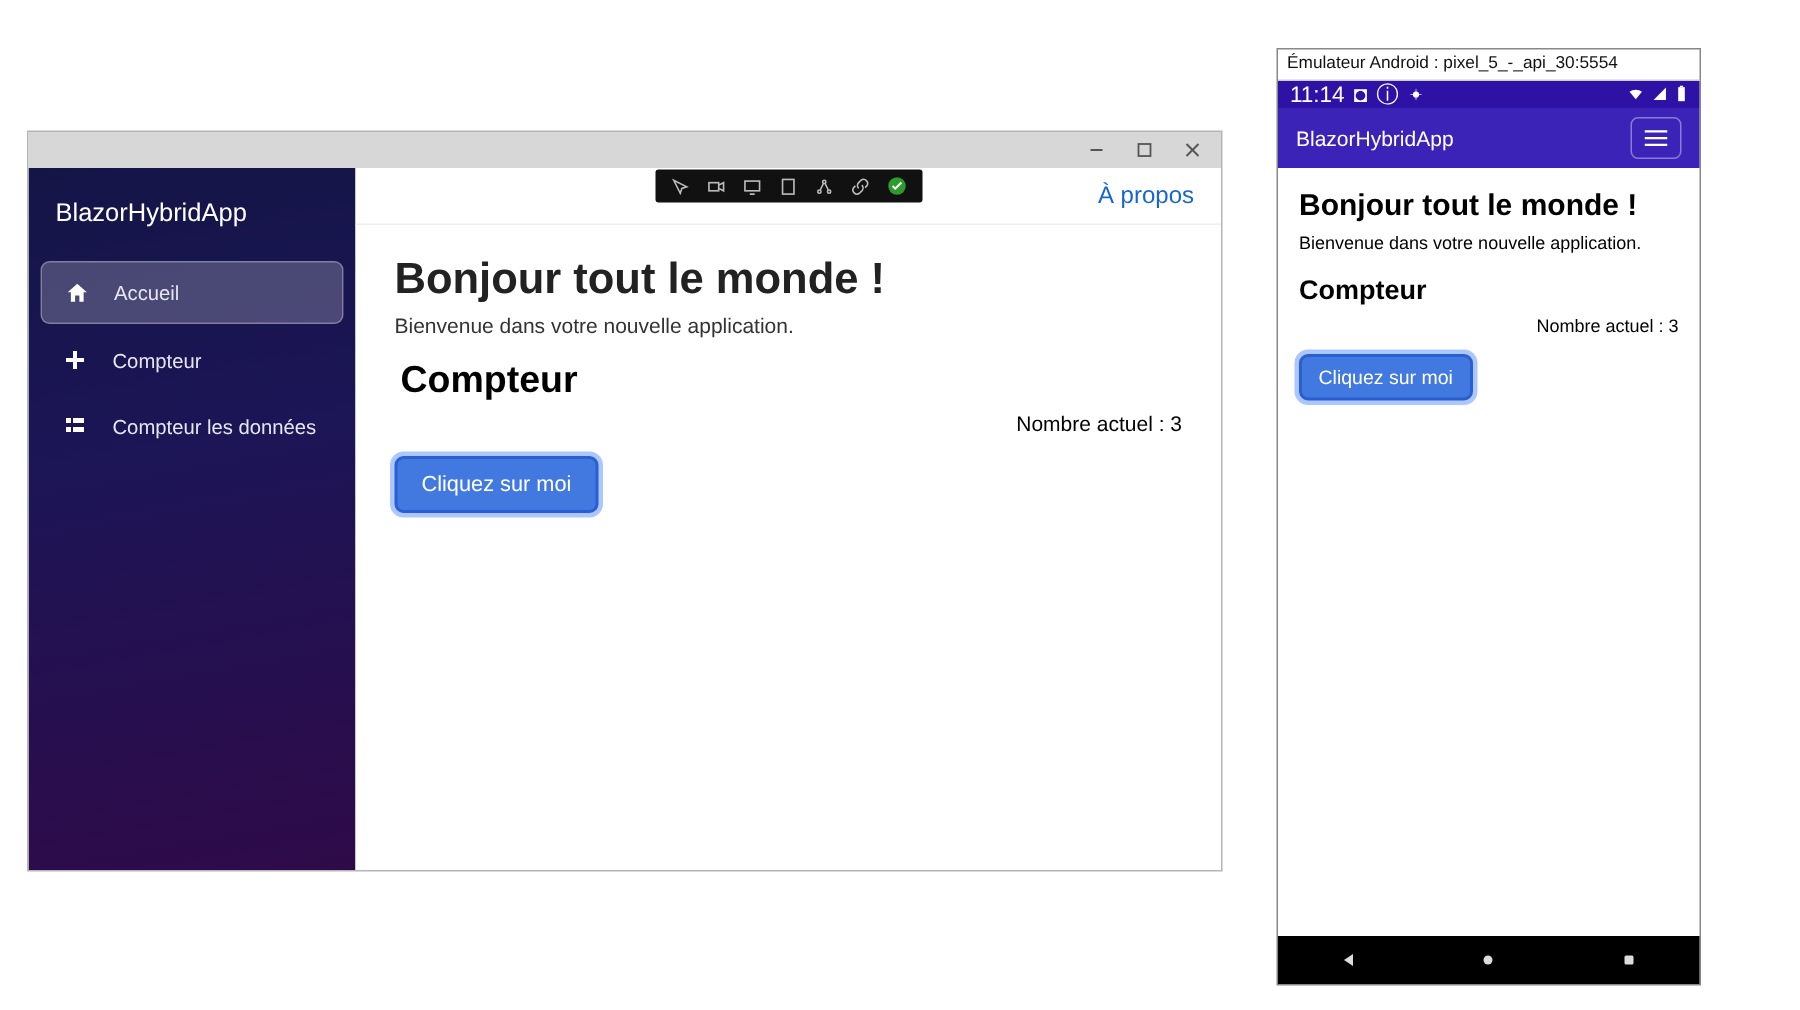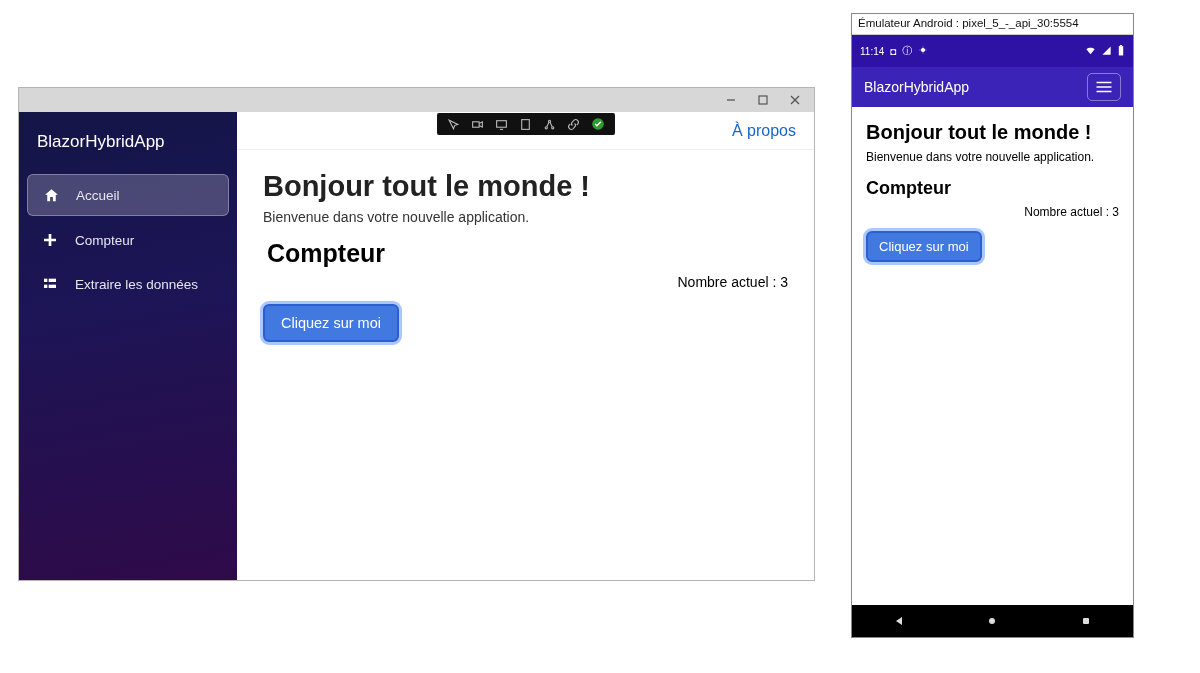--- a/index.html
+++ b/index.html
@@ -134,44 +134,44 @@
       padding: 9px 16px;
       border-radius: 6px;
       box-shadow: 0 0 0 3px rgba(70,130,255,0.45);
       cursor: pointer;
     }
 
     
     .emulator {
       position: absolute;
       left: 851px;
-      top: 13px;
+      top: 32px;
       width: 283px;
       height: 625px;
       border: 1px solid #888;
       background: #fff;
       display: flex;
       flex-direction: column;
     }
     .emu-title {
       height: 21px;
       font-size: 11.5px;
       padding: 3px 6px;
       color: #111;
       border-bottom: 1px solid #ccc;
     }
     .emu-statusbar {
-      height: 32px;
+      height: 18px;
       background: #2e11a5;
       color: #fff;
       display: flex;
       align-items: center;
       justify-content: space-between;
       padding: 0 8px;
-      font-size: 10px;
+      font-size: 15px;
     }
     .emu-statusbar .right-icons { display:flex; gap:5px; }
     .emu-navbar {
       height: 40px;
       background: #3b23b8;
       display: flex;
       align-items: center;
       justify-content: space-between;
       padding: 0 12px;
     }
@@ -247,21 +247,21 @@
         </div>
         <div class="sidebar-item">
           <span class="icon">
             <svg width="16" height="16" viewBox="0 0 24 24" fill="#fff">
                 <rect x="3" y="4" width="5" height="5"></rect>
                 <rect x="10" y="4" width="11" height="5"></rect>
                 <rect x="3" y="13" width="5" height="5"></rect>
                 <rect x="10" y="13" width="11" height="5"></rect>
               </svg>
           </span>
-          <span>Extraire les données</span>
+          <span>Compteur les données</span>
         </div>
       </div>
     </div>
 
     <div class="main">
       <div class="debug-toolbar">
         <span class="d-icon">
             <svg width="13" height="13" viewBox="0 0 24 24" fill="none" stroke="#bbb" stroke-width="2">
               <path d="M4 4l8 16 2-6 6-2z"></path>
             </svg>

